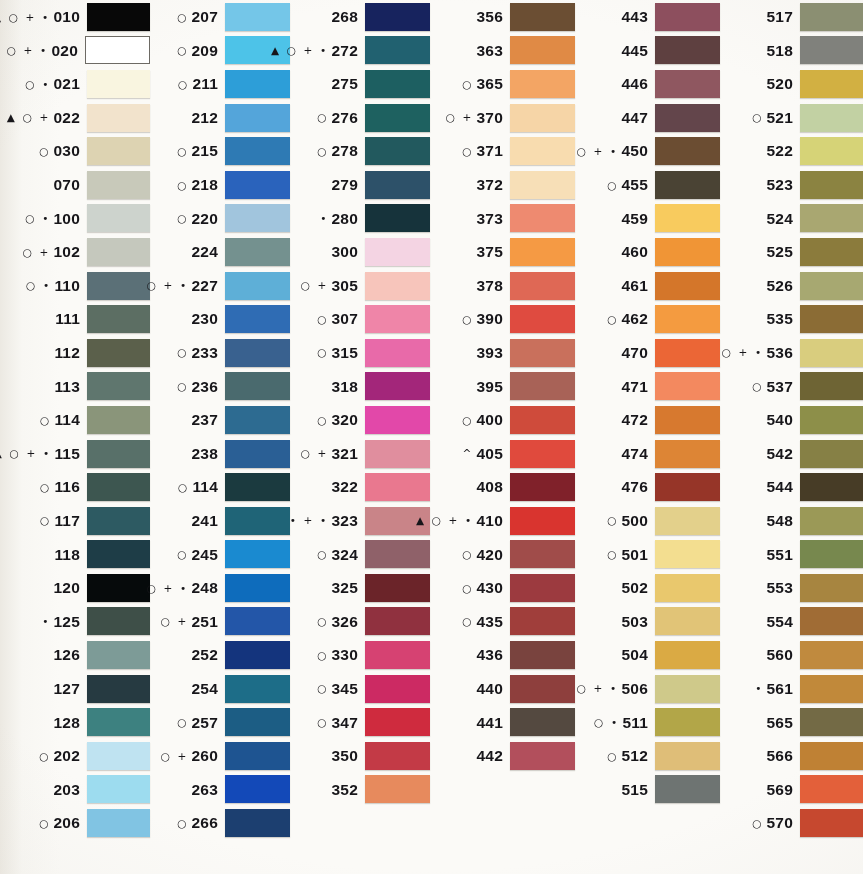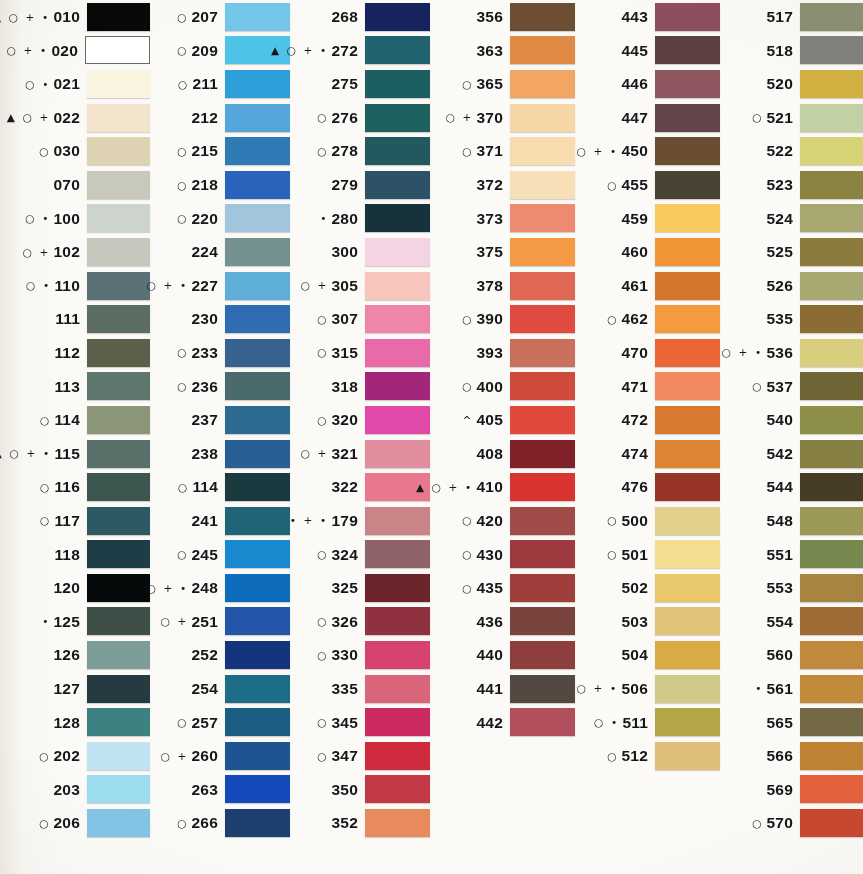--- a/index.html
+++ b/index.html
@@ -547,21 +547,21 @@
       <div class="row">
         <div class="labelwrap">
           <span class="marks"></span>
           <span class="code">322</span>
         </div>
         <div class="swatch" style="background-color: rgb(233, 120, 143);"></div>
       </div>
       <div class="row">
         <div class="labelwrap">
           <span class="marks">• + •</span>
-          <span class="code">179</span>
+          <span class="code">323</span>
         </div>
         <div class="swatch" style="background-color: rgb(201, 132, 136);"></div>
       </div>
       <div class="row">
         <div class="labelwrap">
           <span class="marks">○</span>
           <span class="code">324</span>
         </div>
         <div class="swatch" style="background-color: rgb(143, 97, 105);"></div>
       </div>
@@ -578,27 +578,20 @@
           <span class="code">326</span>
         </div>
         <div class="swatch" style="background-color: rgb(144, 49, 63);"></div>
       </div>
       <div class="row">
         <div class="labelwrap">
           <span class="marks">○</span>
           <span class="code">330</span>
         </div>
         <div class="swatch" style="background-color: rgb(214, 66, 114);"></div>
-      </div>
-      <div class="row">
-        <div class="labelwrap">
-          <span class="marks"></span>
-          <span class="code">335</span>
-        </div>
-        <div class="swatch" style="background-color: rgb(217, 101, 122);"></div>
       </div>
       <div class="row">
         <div class="labelwrap">
           <span class="marks">○</span>
           <span class="code">345</span>
         </div>
         <div class="swatch" style="background-color: rgb(204, 42, 99);"></div>
       </div>
       <div class="row">
         <div class="labelwrap">
@@ -695,20 +688,27 @@
       </div>
       <div class="row">
         <div class="labelwrap">
           <span class="marks"></span>
           <span class="code">393</span>
         </div>
         <div class="swatch" style="background-color: rgb(201, 112, 92);"></div>
       </div>
       <div class="row">
         <div class="labelwrap">
+          <span class="marks"></span>
+          <span class="code">395</span>
+        </div>
+        <div class="swatch" style="background-color: rgb(168, 98, 87);"></div>
+      </div>
+      <div class="row">
+        <div class="labelwrap">
           <span class="marks">○</span>
           <span class="code">400</span>
         </div>
         <div class="swatch" style="background-color: rgb(207, 75, 59);"></div>
       </div>
       <div class="row">
         <div class="labelwrap">
           <span class="marks">^</span>
           <span class="code">405</span>
         </div>
@@ -932,20 +932,27 @@
           <span class="code">511</span>
         </div>
         <div class="swatch" style="background-color: rgb(178, 166, 72);"></div>
       </div>
       <div class="row">
         <div class="labelwrap">
           <span class="marks">○</span>
           <span class="code">512</span>
         </div>
         <div class="swatch" style="background-color: rgb(223, 190, 120);"></div>
+      </div>
+      <div class="row">
+        <div class="labelwrap">
+          <span class="marks"></span>
+          <span class="code">515</span>
+        </div>
+        <div class="swatch" style="background-color: rgb(110, 116, 114);"></div>
       </div>
     </div>
     <div class="col col-5">
       <div class="row">
         <div class="labelwrap">
           <span class="marks"></span>
           <span class="code">517</span>
         </div>
         <div class="swatch" style="background-color: rgb(139, 143, 114);"></div>
       </div>

